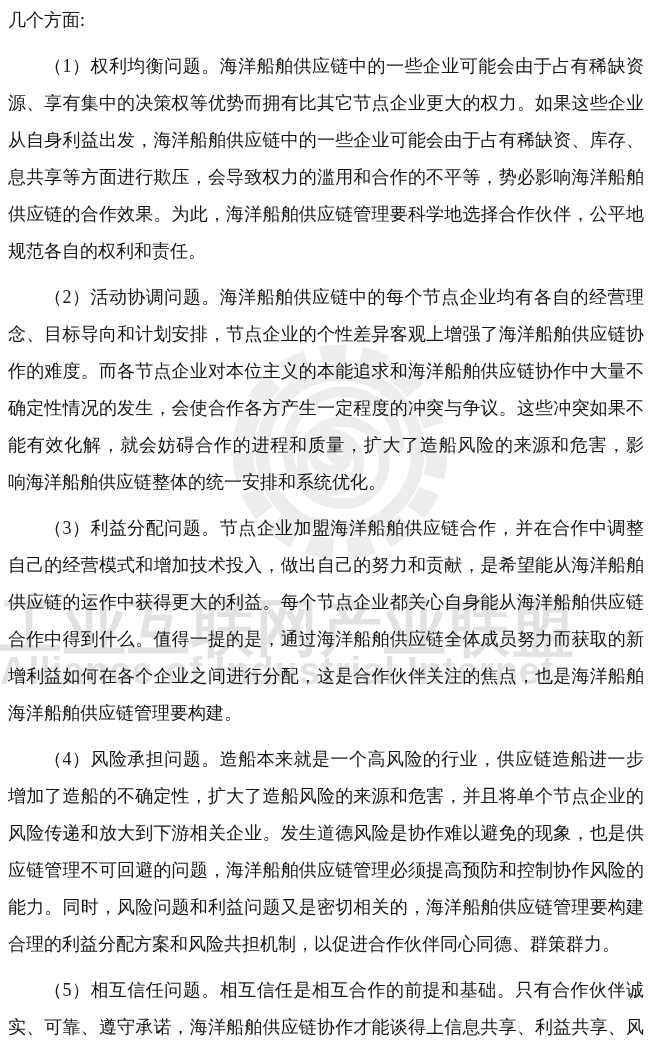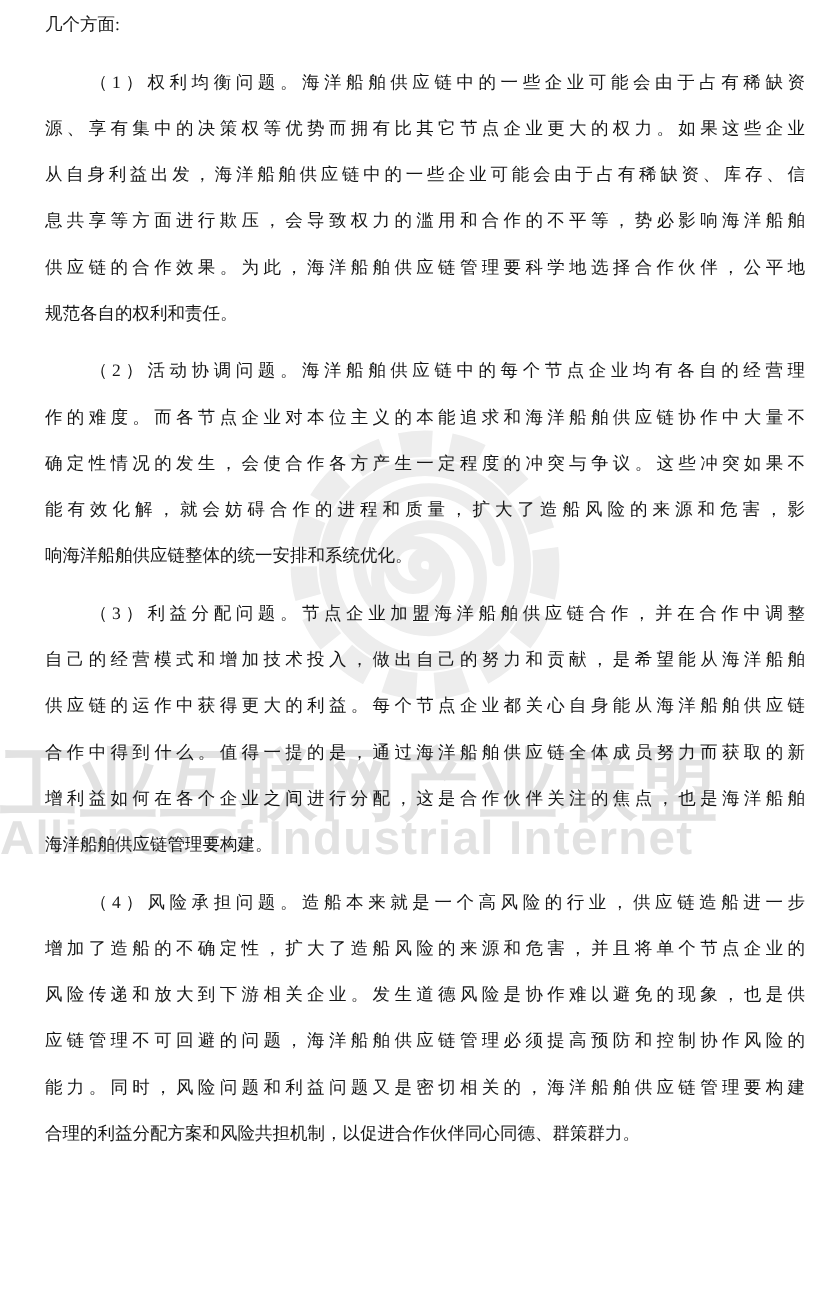--- a/index.html
+++ b/index.html
@@ -51,27 +51,26 @@
     white-space: nowrap;
   }
   
   .text-layer {
     position: relative;
     z-index: 1;
     padding: 2px 8px 0 8px;
     color: #161616;
   }
   .line {
-    font-size: 14px;
+    font-size: 18px;
     line-height: 37px;
     height: 37px;
     overflow: hidden;
     text-align: justify;
     text-align-last: justify;
-    margin-left: 28px;
   }
   .line.first { text-indent: 36px; }
   .line.short, .line.last { text-align-last: left; }
   .para { margin-top: 9px; }
 </style>
 </head>
 <body>
 
 <div class="page">
 
@@ -93,20 +92,21 @@
         <div class="para">
           <div class="line first">（1）权利均衡问题。海洋船舶供应链中的一些企业可能会由于占有稀缺资</div>
           <div class="line">源、享有集中的决策权等优势而拥有比其它节点企业更大的权力。如果这些企业</div>
           <div class="line">从自身利益出发，海洋船舶供应链中的一些企业可能会由于占有稀缺资、库存、信</div>
           <div class="line">息共享等方面进行欺压，会导致权力的滥用和合作的不平等，势必影响海洋船舶</div>
           <div class="line">供应链的合作效果。为此，海洋船舶供应链管理要科学地选择合作伙伴，公平地</div>
           <div class="line last">规范各自的权利和责任。</div>
         </div>
         <div class="para">
           <div class="line first">（2）活动协调问题。海洋船舶供应链中的每个节点企业均有各自的经营理</div>
+          <div class="line">念、目标导向和计划安排，节点企业的个性差异客观上增强了海洋船舶供应链协</div>
           <div class="line">作的难度。而各节点企业对本位主义的本能追求和海洋船舶供应链协作中大量不</div>
           <div class="line">确定性情况的发生，会使合作各方产生一定程度的冲突与争议。这些冲突如果不</div>
           <div class="line">能有效化解，就会妨碍合作的进程和质量，扩大了造船风险的来源和危害，影</div>
           <div class="line last">响海洋船舶供应链整体的统一安排和系统优化。</div>
         </div>
         <div class="para">
           <div class="line first">（3）利益分配问题。节点企业加盟海洋船舶供应链合作，并在合作中调整</div>
           <div class="line">自己的经营模式和增加技术投入，做出自己的努力和贡献，是希望能从海洋船舶</div>
           <div class="line">供应链的运作中获得更大的利益。每个节点企业都关心自身能从海洋船舶供应链</div>
           <div class="line">合作中得到什么。值得一提的是，通过海洋船舶供应链全体成员努力而获取的新</div>
@@ -114,16 +114,20 @@
           <div class="line last">海洋船舶供应链管理要构建。</div>
         </div>
         <div class="para">
           <div class="line first">（4）风险承担问题。造船本来就是一个高风险的行业，供应链造船进一步</div>
           <div class="line">增加了造船的不确定性，扩大了造船风险的来源和危害，并且将单个节点企业的</div>
           <div class="line">风险传递和放大到下游相关企业。发生道德风险是协作难以避免的现象，也是供</div>
           <div class="line">应链管理不可回避的问题，海洋船舶供应链管理必须提高预防和控制协作风险的</div>
           <div class="line">能力。同时，风险问题和利益问题又是密切相关的，海洋船舶供应链管理要构建</div>
           <div class="line last">合理的利益分配方案和风险共担机制，以促进合作伙伴同心同德、群策群力。</div>
         </div>
+        <div class="para">
+          <div class="line first">（5）相互信任问题。相互信任是相互合作的前提和基础。只有合作伙伴诚</div>
+          <div class="line">实、可靠、遵守承诺，海洋船舶供应链协作才能谈得上信息共享、利益共享、风</div>
+        </div>
       </div>
   </div>
 
 </div>
 
 </body></html>

